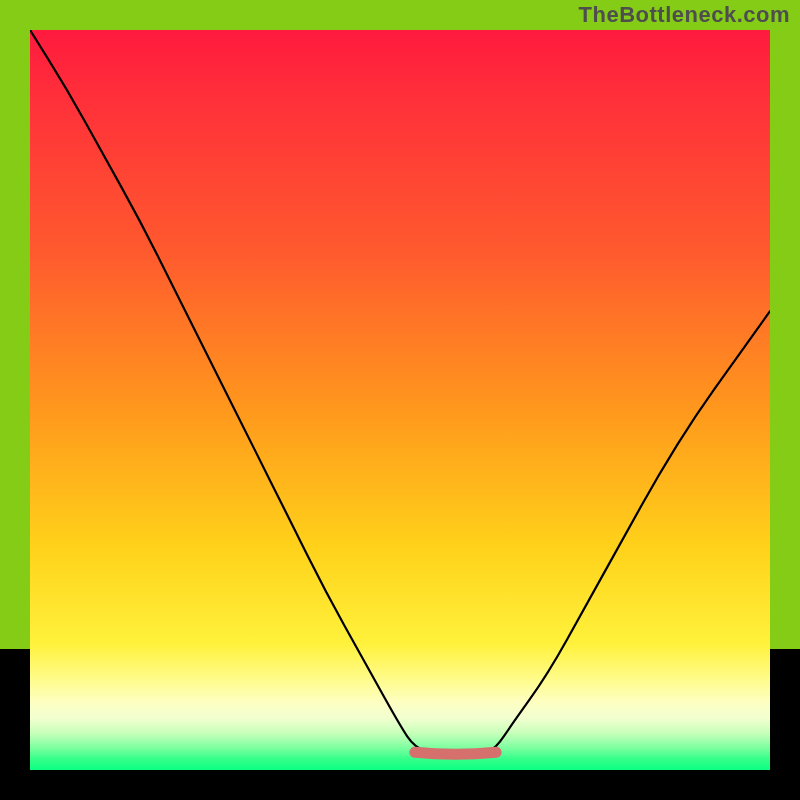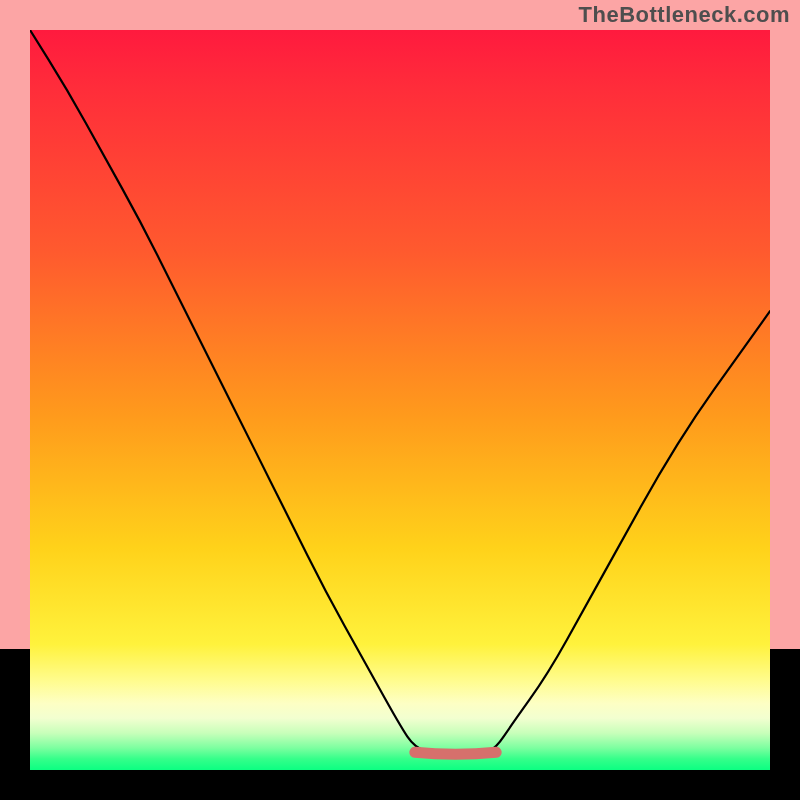--- a/index.html
+++ b/index.html
@@ -8,21 +8,21 @@
     width: 800px;
     height: 800px;
     background: #000;
     overflow: hidden;
     font-family: Arial, Helvetica, sans-serif;
   }
   .frame {
     position: relative;
     width: 800px;
     height: 649px;
-    background: #fca5a5;
+    background: #84cc16;
   }
   .watermark {
     position: absolute;
     top: 2px;
     right: 10px;
     color: #4e4e4e;
     font-size: 22px;
     font-weight: bold;
     letter-spacing: 0.5px;
     z-index: 20;

